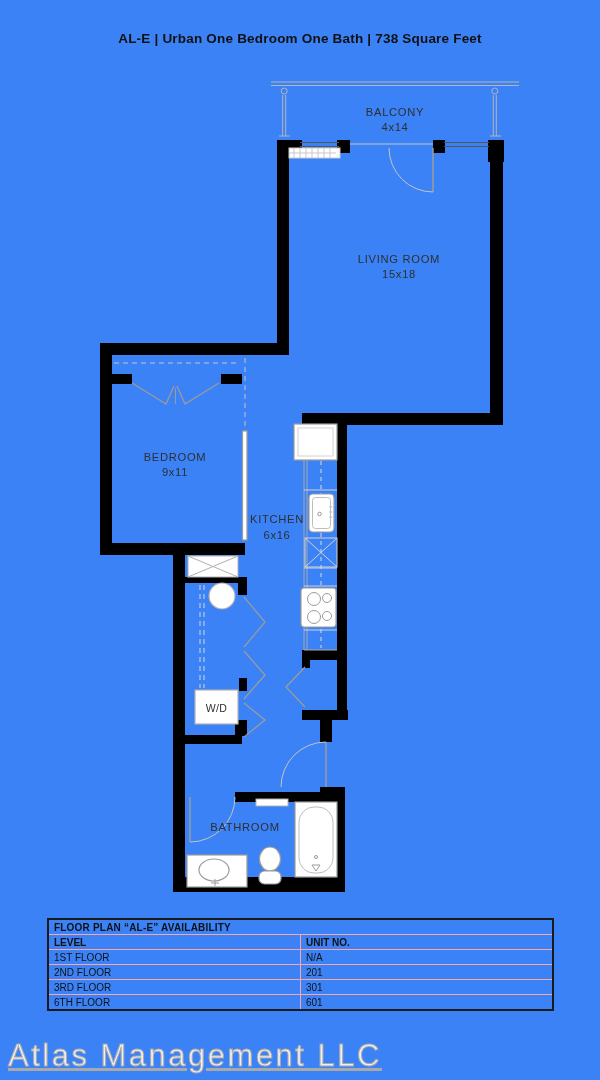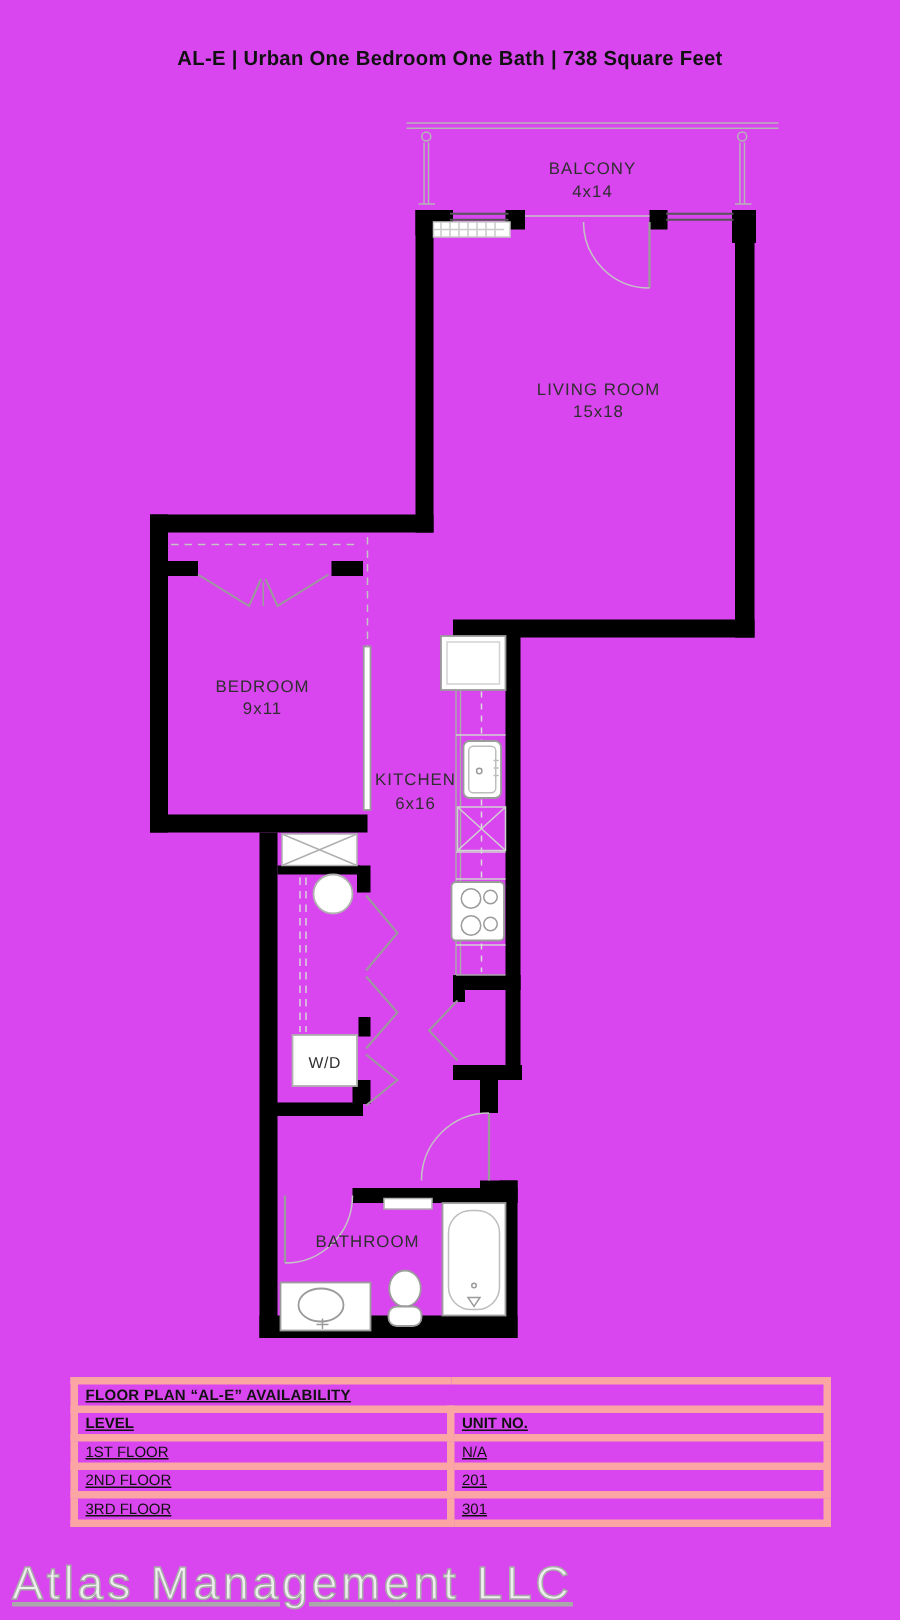--- a/index.html
+++ b/index.html
@@ -1,27 +1,27 @@
 <!DOCTYPE html>
 <html><head>
 <meta charset="utf-8">
 <style>
   html,body{margin:0;padding:0;background:#fff;}
-  .page{position:relative;width:600px;height:1080px;background:#d946ef;overflow:hidden;
+  .page{position:relative;width:600px;height:1080px;background:#3b82f6;overflow:hidden;
         font-family:"Liberation Sans",sans-serif;}
   .plan-title{position:absolute;top:31px;left:0;width:600px;text-align:center;
         font-size:13.5px;font-weight:bold;color:#111;letter-spacing:.2px;}
   .plan-svg{position:absolute;top:0;left:0;}
   svg text{font-family:"Liberation Sans",sans-serif;fill:#2f2f2f;letter-spacing:.7px;}
   .room-label{font-size:11.2px;}
   .wd-label{font-size:10.5px;letter-spacing:.4px;}
   .avail{position:absolute;left:47px;top:918px;width:507px;border-collapse:collapse;
         font-size:10px;color:#111;table-layout:fixed;}
-  .avail td{border:5px solid #fca5a5;padding:1.5px 5px 1px 5px;height:11.5px;
-        white-space:nowrap;overflow:hidden;text-decoration:underline;}
+  .avail td{border:1px solid #fca5a5;padding:1.5px 5px 1px 5px;height:11.5px;
+        white-space:nowrap;overflow:hidden;}
   .avail{border:2px solid #1a1a1a;}
   .avail .t-title{font-weight:bold;letter-spacing:.2px;}
   .avail .t-head{font-weight:bold;}
   .col-level{width:64px;margin-top:32px;}
   .watermark{position:absolute;left:8px;top:1040px;font-size:31px;letter-spacing:2.5px;
         color:#efefef;-webkit-text-stroke:1px #a9a9a9;white-space:nowrap;line-height:1;text-decoration:underline;}
   .disclaimer{position:absolute;left:166px;top:1087px;font-size:9.5px;font-style:italic;
         color:#2a2a2a;letter-spacing:.1px;white-space:nowrap;}
 </style>
 </head>
@@ -223,19 +223,23 @@
         <td>N/A</td>
       </tr>
       <tr>
         <td class="col-level">2ND FLOOR</td>
         <td>201</td>
       </tr>
       <tr>
         <td class="col-level">3RD FLOOR</td>
         <td>301</td>
       </tr>
+      <tr>
+        <td class="col-level">6TH FLOOR</td>
+        <td>601</td>
+      </tr>
     </tbody>
   </table>
 
   <div class="watermark">Atlas Management LLC</div>
   <div class="disclaimer">Balconies and Juliette Balconies vary in size and availability.</div>
 
 </div>
 
 </body></html>

